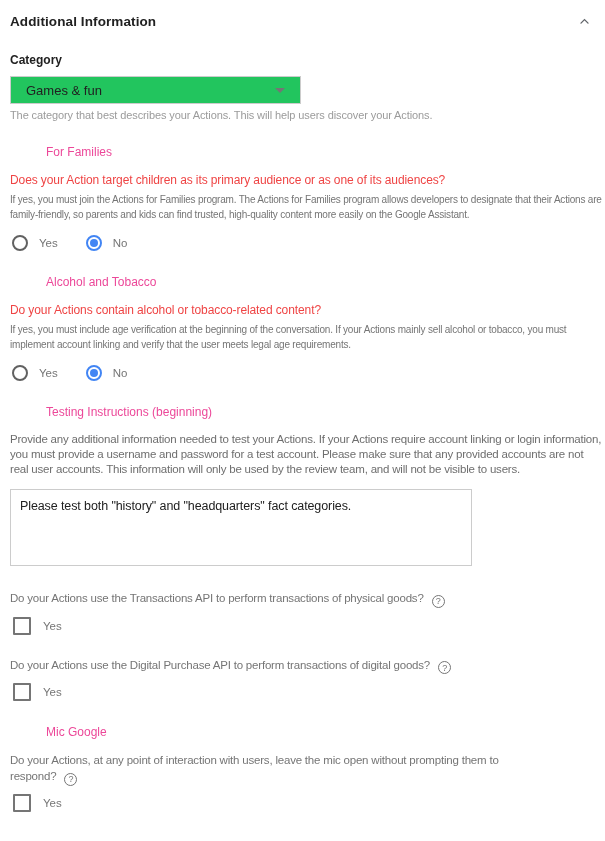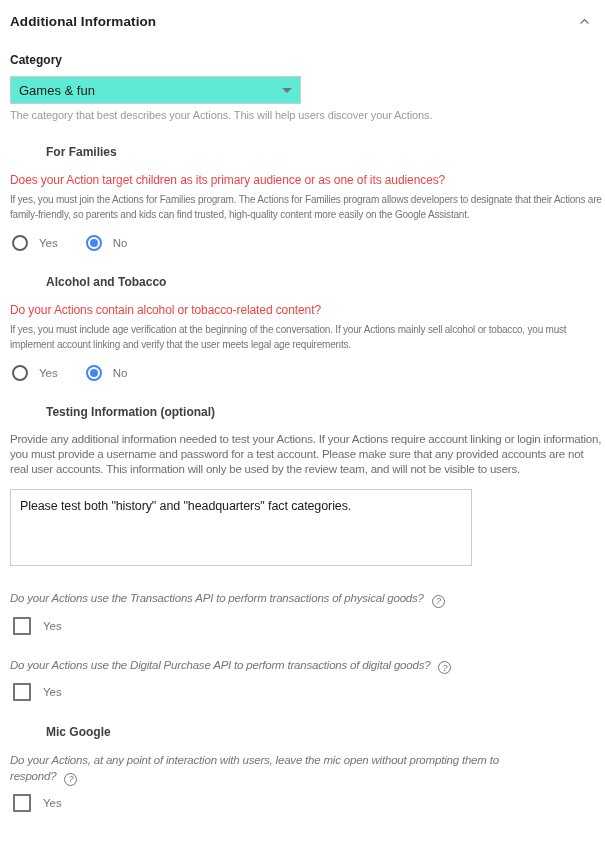--- a/index.html
+++ b/index.html
@@ -11,50 +11,50 @@
   .page { box-sizing:border-box; width:605px; padding:14px 8px 0 10px; }
 
   
   .hdr { display:flex; justify-content:space-between; align-items:center; margin-bottom:24px; padding-right:6px; }
   .hdr-title { font-size:13.5px; font-weight:bold; color:#212121; letter-spacing:0.1px; }
   .chev { width:14px; height:14px; display:inline-flex; align-items:center; justify-content:center; cursor:pointer; }
 
   
   .lbl { font-size:12px; font-weight:bold; color:#212121; margin-bottom:9px; }
   .select {
-    width:291px; height:28px; border:1px solid #ccc; background:#5eead4; box-sizing:border-box;
-    display:flex; align-items:center; justify-content:space-between; padding:0 8px; cursor:pointer;
+    width:291px; height:28px; border:1px solid #ccc; background:#22c55e; box-sizing:border-box;
+    display:flex; align-items:center; justify-content:space-between; padding:0 15px; cursor:pointer;
   }
   .select-value { font-size:13px; color:#212121; }
   .dd-arrow { width:0; height:0; border-left:5px solid transparent; border-right:5px solid transparent; border-top:5px solid #757575; }
   .helper { font-size:11px; color:#9b9b9b; letter-spacing:-0.1px; margin-top:5px; }
 
   
   .section { margin-top:24px; }
-  .sec-title { font-size:12px; font-weight:bold; color:#404040;padding-left:36px; }
+  .sec-title { font-size:12px; font-weight:normal; color:#ec4899;padding-left:36px; }
   .question { font-size:12px; color:#ef4444; letter-spacing:-0.1px; margin-top:14px; line-height:15px; }
   .desc { font-size:10px; color:#757575; letter-spacing:-0.2px; line-height:15px; margin-top:4px; margin-right:-6px; }
 
   
   .radio-row { display:flex; align-items:center; margin-top:13px; margin-left:2px; }
   .radio-opt { display:flex; align-items:center; margin-right:28px; cursor:pointer; }
   .radio { width:16px; height:16px; box-sizing:border-box; border:2px solid #616161; border-radius:50%; position:relative; flex:none; }
   .radio.checked { border-color:#4285f4; }
   .radio.checked::after { content:""; position:absolute; left:2px; top:2px; right:2px; bottom:2px; border-radius:50%; background:#4285f4; }
   .opt-label { font-size:11.5px; color:#757575; margin-left:11px; }
 
   
   .txt {
     display:block; width:462px; height:77px; box-sizing:border-box; margin-top:12px;
     border:1px solid #ccc; padding:8px 9px; resize:none; outline:none;
     font-family:"Liberation Sans", sans-serif; font-size:12.5px; color:#212121; letter-spacing:-0.1px; line-height:16px;
   }
 
   
-  .gray-q { font-size:11.5px; color:#757575; letter-spacing:-0.2px; line-height:16px; margin-top:13px;font-style:italic; }
+  .gray-q { font-size:11.5px; color:#757575; letter-spacing:-0.2px; line-height:16px; margin-top:13px; }
   .help {
     display:inline-flex; width:13px; height:13px; box-sizing:border-box; border:1px solid #757575; border-radius:50%;
     color:#757575; font-size:9px; align-items:center; justify-content:center; margin-left:5px;
     vertical-align:-2px; cursor:pointer; flex:none;
   }
 
   
   .check-row { display:flex; align-items:center; margin:9px 0 0 3px; }
   .checkbox { width:14px; height:14px; box-sizing:content-box; border:2px solid #757575; border-radius:1px; background:#fff; cursor:pointer; flex:none; }
   .check-label { font-size:11.5px; color:#757575; margin-left:12px; }
@@ -111,21 +111,21 @@
         <span class="opt-label">Yes</span>
       </span>
       <span class="radio-opt">
         <span class="radio checked"></span>
         <span class="opt-label">No</span>
       </span>
     </div>
   </div>
 
   <div class="section">
-    <div class="sec-title">Testing Information (optional)</div>
+    <div class="sec-title">Testing Instructions (beginning)</div>
     <div class="desc" style="margin-top:13px; font-size:11.5px; color:#6e6e6e;">Provide any additional information needed to test your Actions. If your Actions require account linking or login information, you must provide a username and password for a test account. Please make sure that any provided accounts are not real user accounts. This information will only be used by the review team, and will not be visible to users.</div>
     <textarea class="txt" spellcheck="false" style="">Please test both "history" and "headquarters" fact categories.</textarea>
   </div>
 
   <div class="section">
 
     <div class="gray-q">
       <span>Do your Actions use the Transactions API to perform transactions of physical goods?</span>
       <span class="help">?</span>
     </div>

